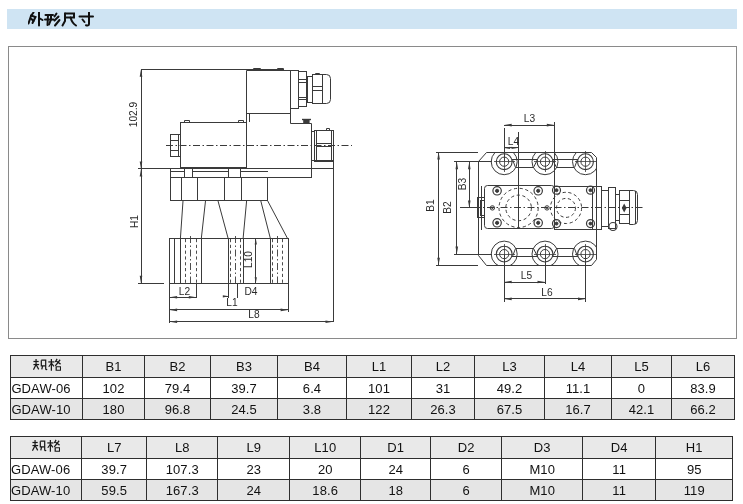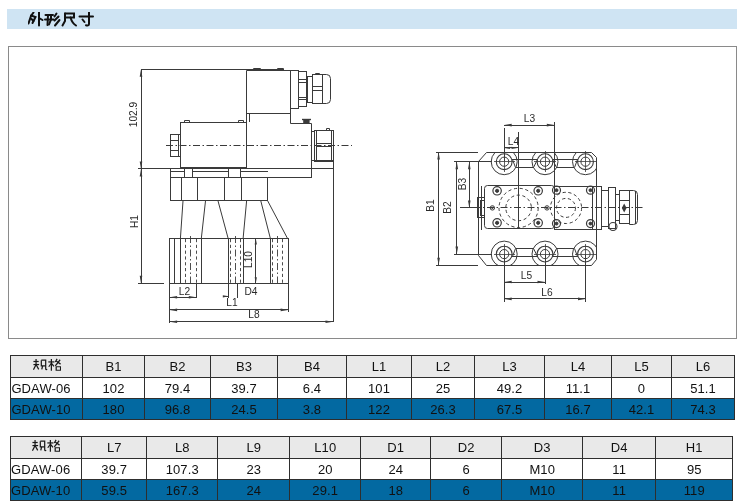--- a/index.html
+++ b/index.html
@@ -5,21 +5,21 @@
 html,body{margin:0;padding:0;background:#ffffff;}
 body{width:743px;height:504px;position:relative;font-family:"Liberation Sans",sans-serif;overflow:hidden;}
 #titlebar{position:absolute;left:7px;top:9px;width:730px;height:20px;background:#cfe4f3;}
 #titleglyphs{position:absolute;left:28px;top:12px;}
 #drawbox{position:absolute;left:8px;top:46px;width:727px;height:291px;border:1px solid #8a8a8a;background:#fff;}
 table{will-change:transform;border-collapse:collapse;table-layout:fixed;position:absolute;left:10px;font-family:"Liberation Sans",sans-serif;font-size:13px;color:#111;}
 #t1{top:355px;}
 #t2{top:436px;}
 td{border:1px solid #2e2e2e;letter-spacing:0.1px;text-align:center;padding:0;height:20px;overflow:hidden;white-space:nowrap;}
 tr.hd td{background:#e9e9e9;height:21px;}
-tr.alt td{background:#0369a1;}
+tr.alt td{background:#e5e5e5;}
 td.g{padding-right:11px;}
 </style>
 </head>
 <body>
 <div id="titlebar"></div>
 <div id="titleglyphs">
 <svg width="66" height="15" viewBox="0 0 66 15" fill="none" stroke="#111" stroke-width="2" stroke-linecap="round">
 
 <g transform="translate(0,0)">
 <path d="M5.5,0.5 L3,4 L0.5,11.5"></path>
@@ -347,38 +347,38 @@
         <td>L5</td>
         <td>L6</td>
       </tr>
 <tr>
         <td class="g">GDAW-06</td>
         <td>102</td>
         <td>79.4</td>
         <td>39.7</td>
         <td>6.4</td>
         <td>101</td>
-        <td>25</td>
+        <td>31</td>
         <td>49.2</td>
         <td>11.1</td>
         <td>0</td>
-        <td>51.1</td>
+        <td>83.9</td>
       </tr>
 <tr class="alt">
         <td class="g">GDAW-10</td>
         <td>180</td>
         <td>96.8</td>
         <td>24.5</td>
         <td>3.8</td>
         <td>122</td>
         <td>26.3</td>
         <td>67.5</td>
         <td>16.7</td>
         <td>42.1</td>
-        <td>74.3</td>
+        <td>66.2</td>
       </tr>
 </tbody>
   </table>
 <table id="t2">
 <colgroup>
       <col style="width:71px">
       <col style="width:65px">
       <col style="width:71px">
       <col style="width:72px">
       <col style="width:71px">
@@ -432,21 +432,21 @@
         <td>6</td>
         <td>M10</td>
         <td>11</td>
         <td>95</td>
       </tr>
 <tr class="alt">
         <td class="g">GDAW-10</td>
         <td>59.5</td>
         <td>167.3</td>
         <td>24</td>
-        <td>29.1</td>
+        <td>18.6</td>
         <td>18</td>
         <td>6</td>
         <td>M10</td>
         <td>11</td>
         <td>119</td>
       </tr>
 </tbody>
   </table>
 
 </body></html>

